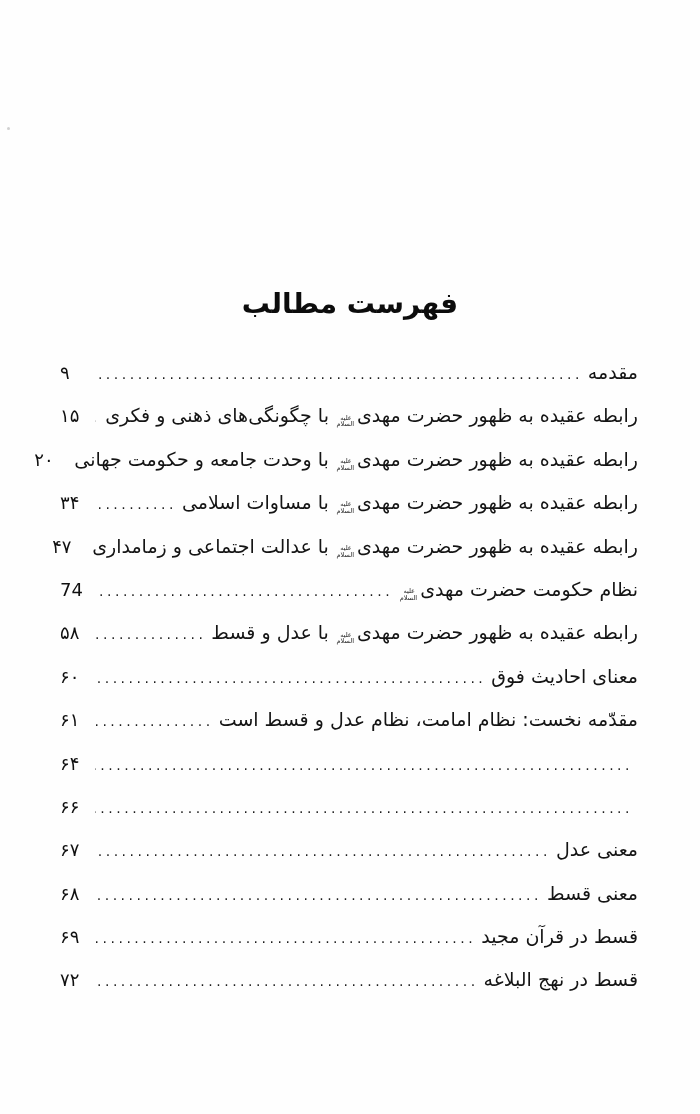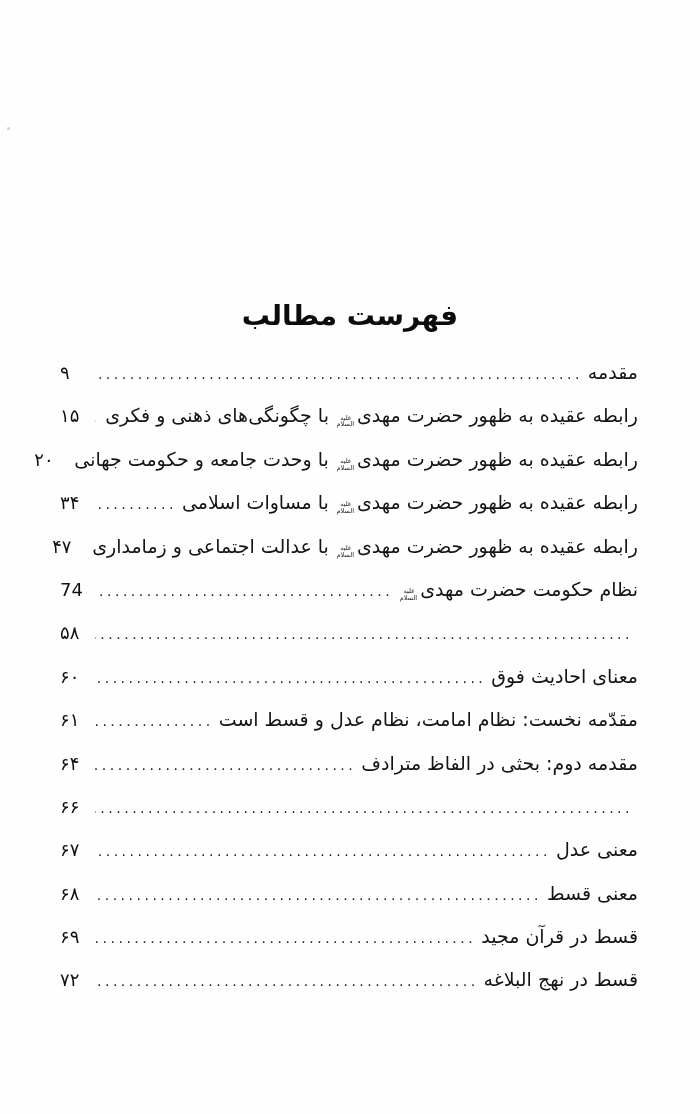--- a/index.html
+++ b/index.html
@@ -15,21 +15,21 @@
     overflow: hidden;
     font-family: "DejaVu Sans", sans-serif;
     color: #111;
     direction: rtl;
   }
   .toc-title {
     position: absolute;
     top: 283px;
     left: 0;
     right: 0;
-    margin: 16px;
+    margin: 4px;
     text-align: center;
     font-size: 28px;
     font-weight: bold;
     letter-spacing: 0.5px;
     color: #0c0c0c;
   }
   .toc {
     position: absolute;
     top: 351px;
     right: 62px;
@@ -120,38 +120,38 @@
     <span class="pagenum">۴۷</span>
   </div>
 
   <div class="row">
     <span class="entry-title">نظام حکومت حضرت مهدی<span class="hon">علیه السلام</span></span>
     <span class="leader">............................................................................................................................................</span>
     <span class="pagenum">74</span>
   </div>
 
   <div class="row">
+    <span class="entry-title">رابطه عقیده به ظهور حضرت مهدی<span class="hon">علیه السلام</span> با عدل و قسط</span>
     <span class="leader">............................................................................................................................................</span>
     <span class="pagenum">۵۸</span>
   </div>
 
   <div class="row">
     <span class="entry-title">معنای احادیث فوق</span>
     <span class="leader">............................................................................................................................................</span>
     <span class="pagenum">۶۰</span>
   </div>
 
   <div class="row">
     <span class="entry-title">مقدّمه نخست: نظام امامت، نظام عدل و قسط است</span>
     <span class="leader">............................................................................................................................................</span>
     <span class="pagenum">۶۱</span>
   </div>
 
   <div class="row">
-    <span class="entry-title">مقدمه دوم: بحثی در الفاظ مترادف</span>
     <span class="leader">............................................................................................................................................</span>
     <span class="pagenum">۶۴</span>
   </div>
 
   <div class="row">
     <span class="leader">............................................................................................................................................</span>
     <span class="pagenum">۶۶</span>
   </div>
 
   <div class="row">

